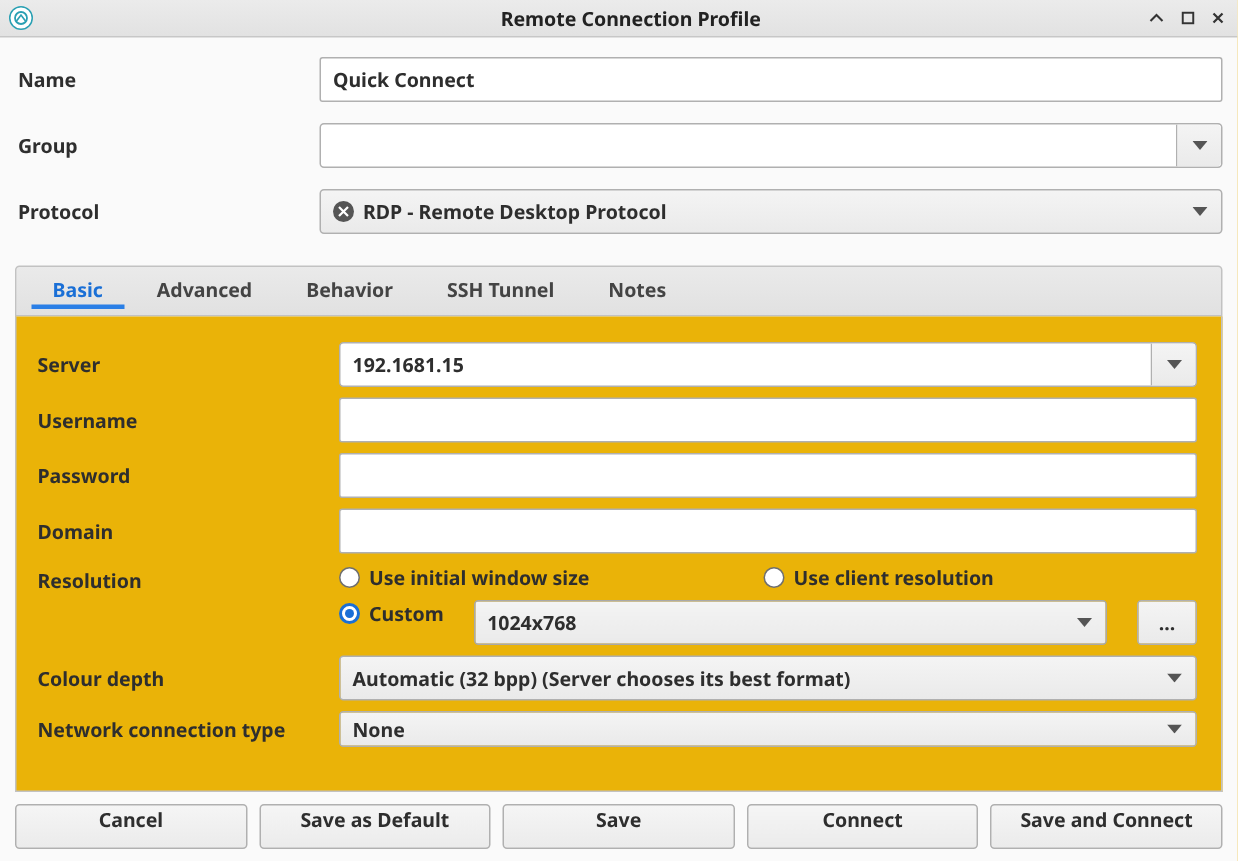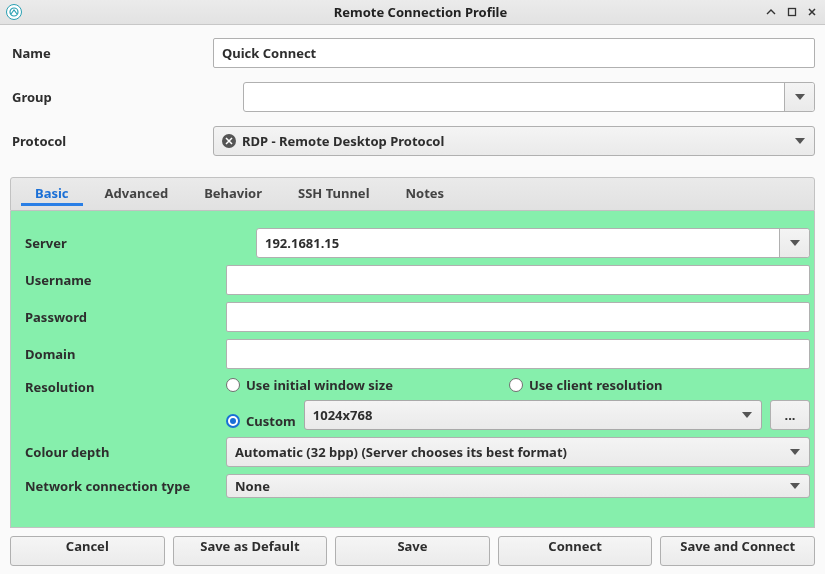--- a/index.html
+++ b/index.html
@@ -98,21 +98,20 @@
     width: 28px;
     display: flex;
     align-items: center;
     justify-content: center;
     position: absolute;
     right: 0; top: 0; bottom: 0;
   }
   .combo.segmented {
     padding: 0;
     background: #fff;
-    margin-left: 30px;
   }
   .combo.segmented .main {
     flex: 1 1 auto;
     height: 100%;
     display: flex;
     align-items: center;
     padding: 0 8px;
   }
   .combo.segmented .seg-arrow {
     width: 30px;
@@ -157,23 +156,23 @@
   }
   .tab.active {
     color: #1a6fd6;
     border-bottom: 3px solid #2a7fe6;
   }
 
   .tab-content {
     flex: 1 1 auto;
     border: 1px solid #c2c2c2;
     border-top: none;
-    padding: 10px 4px 4px 12px;
+    padding: 10px 16px 4px 12px;
     overflow: hidden;
-    background: #86efac;
+    background: #eab308;
   }
 
   .inner-label { width: 170px; }
 
   .radio-wrap {
     display: flex;
     gap: 116px;
     margin-bottom: 6px;
   }
   .radio-opt {
@@ -196,22 +195,22 @@
     content: "";
     position: absolute;
     width: 6px; height: 6px;
     background: #1a6fd6;
     border-radius: 50%;
     top: 2px; left: 2px;
   }
 
   .custom-row {
     display: flex;
-    align-items: flex-end;
-    gap: 8px;
+    align-items: flex-start;
+    gap: 20px;
   }
   .custom-row > .combo { flex: 1 1 auto; border-color:#a9a9a9; }
   .more-btn {
     width: 40px; height: 30px;
     border: 1px solid #b0b0b0;
     border-radius: 3px;
     background: linear-gradient(#f4f4f4,#eaeaea);
     display:flex; align-items:center; justify-content:center;
   }
 

